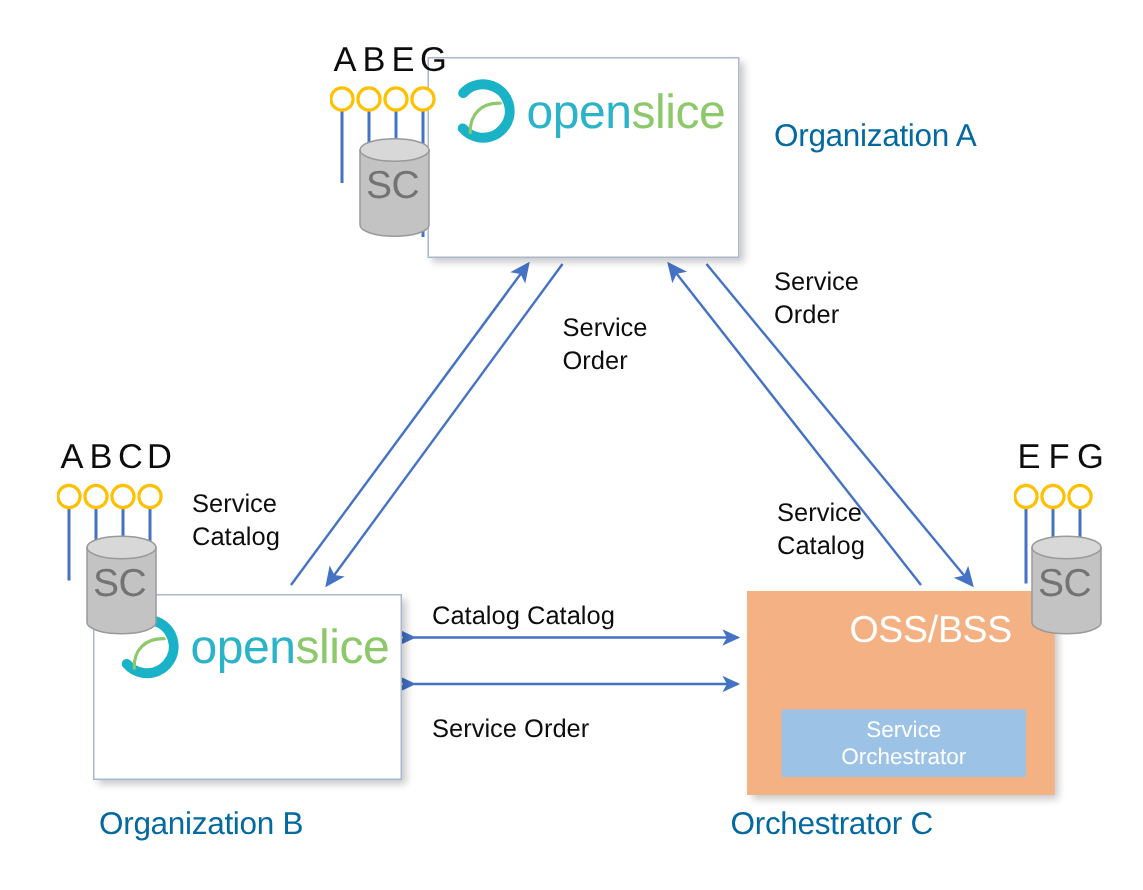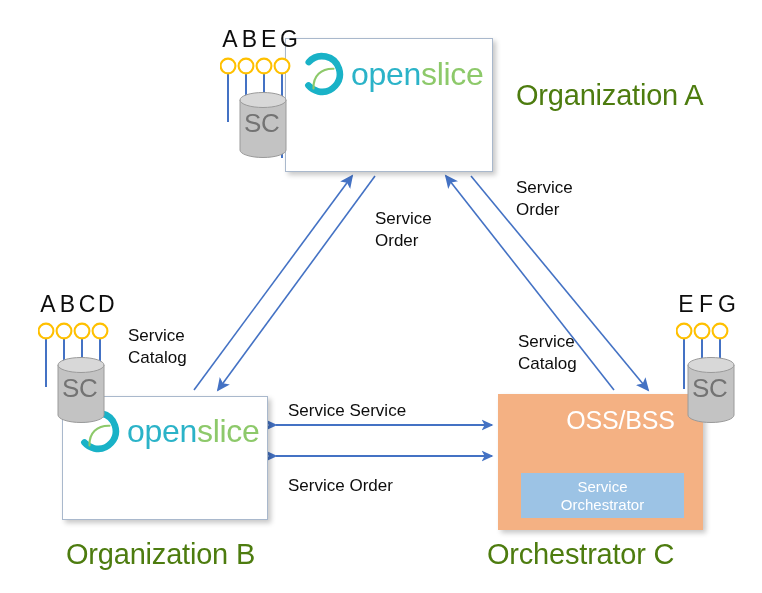--- a/index.html
+++ b/index.html
@@ -51,22 +51,22 @@
     font-size:32px;
     letter-spacing:-0.3px;
     line-height:1;
     white-space:nowrap;
   }
   .os-open{ color:#2bb3c8; }
   .os-slice{ color:#8dc96a; }
   
   .org-caption{
     position:absolute;
-    font-size:29px;
-    color:#4d7c0f;
+    font-size:21px;
+    color:#0369a1;
     white-space:nowrap;
     letter-spacing:-0.2px;
   }
   #caption-a{ left:516px; top:79px; }
   #caption-b{ left:66px;  top:538px; }
   #caption-c{ left:487px; top:538px; }
   
   #oss-bss-label{
     position:absolute;
     left:498px; top:406px;
@@ -278,17 +278,17 @@
   <div id="lbl-sc-left" class="edge-label two-line">
     <div>Service</div>
     <div>Catalog</div>
   </div>
 
   <div id="lbl-sc-right" class="edge-label two-line">
     <div>Service</div>
     <div>Catalog</div>
   </div>
 
-  <div id="lbl-sc-mid" class="edge-label">Service Service</div>
+  <div id="lbl-sc-mid" class="edge-label">Catalog Catalog</div>
 
   <div id="lbl-so-mid" class="edge-label">Service Order</div>
 
 </div>
 
 </body></html>

